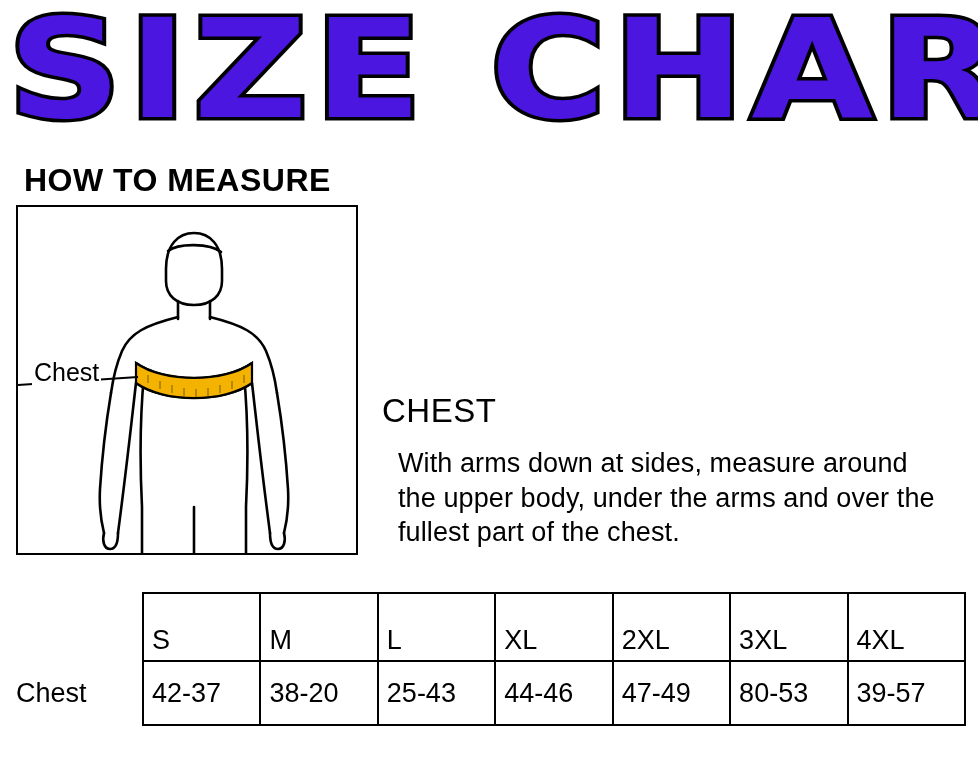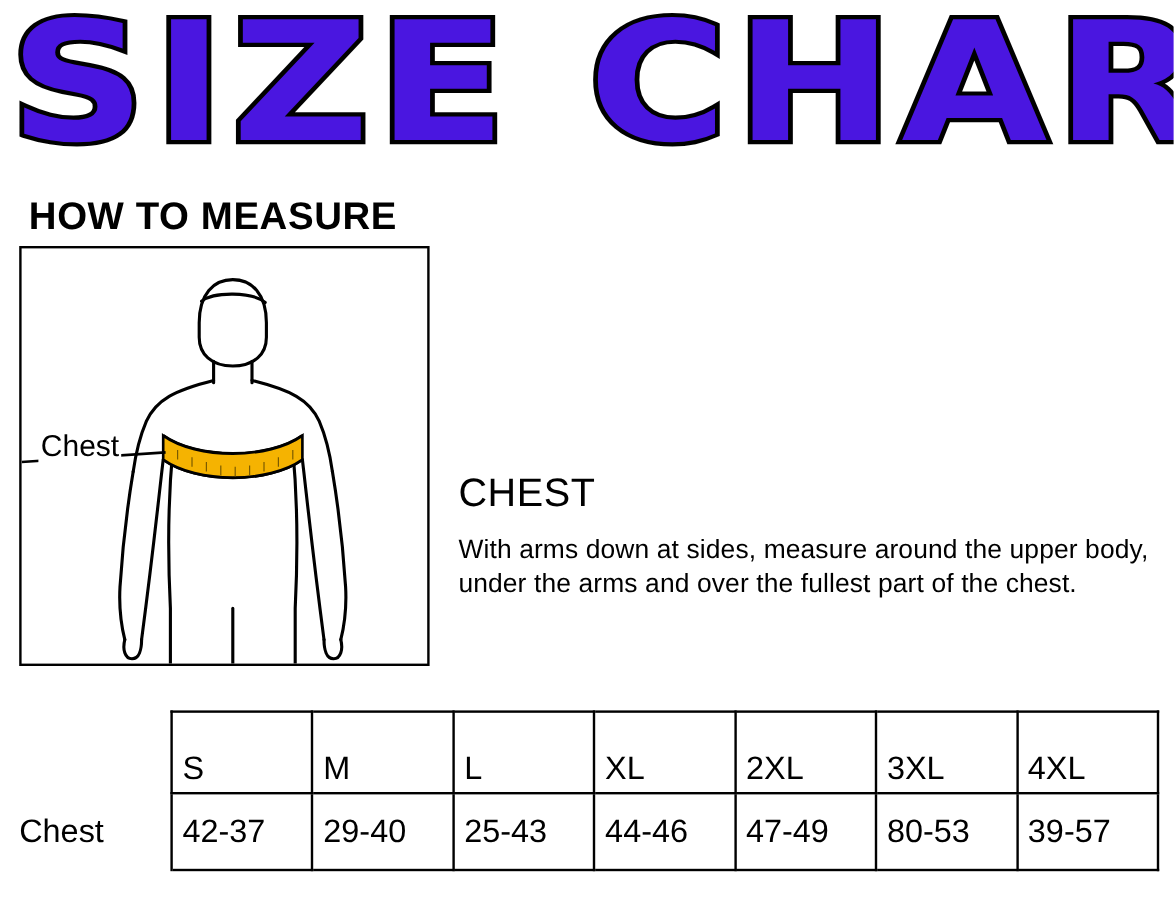--- a/index.html
+++ b/index.html
@@ -84,22 +84,22 @@
     top: 392px;
     width: 586px;
   }
   .desc h2 {
     margin: 0 0 14px 0;
     font-size: 33px;
     font-weight: normal;
     letter-spacing: 0.5px;
   }
   .desc p {
-    margin: 0;
-    font-size: 22px;
+    margin: 16px;
+    font-size: 27px;
     line-height: 1.28;
     letter-spacing: 0.1px;
   }
 
   
   .table-wrap {
     position: absolute;
     left: 12px;
     top: 592px;
     width: 954px;
@@ -207,21 +207,21 @@
         <td>M</td>
         <td>L</td>
         <td>XL</td>
         <td>2XL</td>
         <td>3XL</td>
         <td>4XL</td>
       </tr>
       <tr>
         <td class="rowlabel col-label">Chest</td>
         <td>42-37</td>
-        <td>29-40</td>
+        <td>38-20</td>
         <td>25-43</td>
         <td>44-46</td>
         <td>47-49</td>
         <td>80-53</td>
         <td>39-57</td>
       </tr>
     </tbody>
   </table>
 </div>
 

